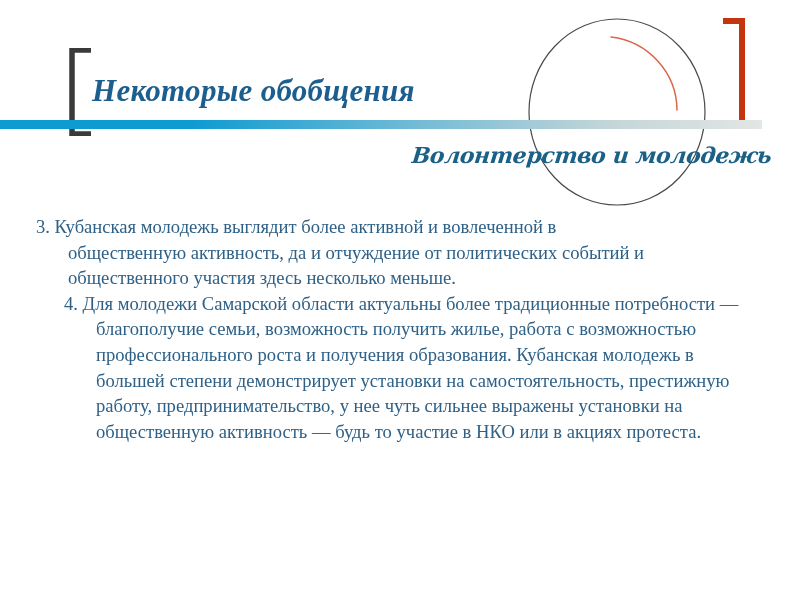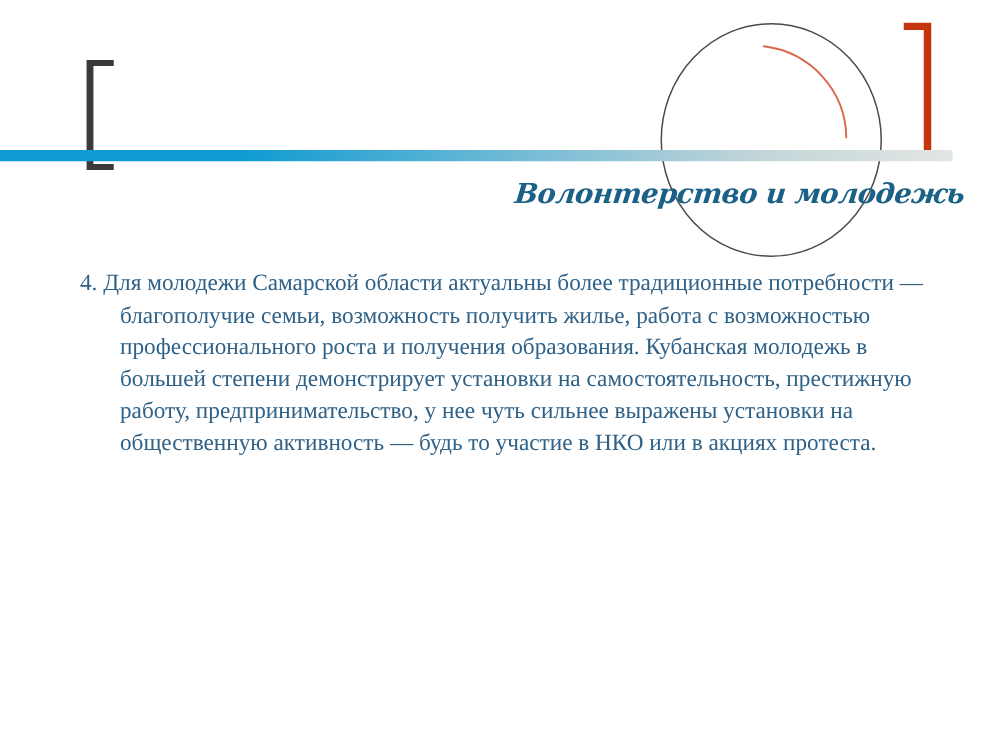--- a/index.html
+++ b/index.html
@@ -127,20 +127,22 @@
 
     <svg class="bracket" style="left:718px; top:18px;" width="30" height="110" viewBox="0 0 30 110">
       <path d="M 5 3 L 24 3 L 24 107 L 5 107" fill="none" stroke="#c3340f" stroke-width="6" stroke-linejoin="miter"></path>
     </svg>
 
     <div class="rule-solid"></div>
     <div class="rule-fade"></div>
 
   </div>
 
+  <div id="title">Некоторые обобщения</div>
 
   <div id="subtitle">Волонтерство и молодежь</div>
 
   <div id="body-text">
+    <p class="para p-narrow">3. Кубанская молодежь выглядит более активной и вовлеченной в общественную активность, да и отчуждение от политических событий и общественного участия здесь несколько меньше.</p>
     <p class="para p-wide">4. Для молодежи Самарской области актуальны более традиционные потребности — благополучие семьи, возможность получить жилье, работа с возможностью профессионального роста и получения образования. Кубанская молодежь в большей степени демонстрирует установки на самостоятельность, престижную работу, предпринимательство, у нее чуть сильнее выражены установки на общественную активность — будь то участие в НКО или в акциях протеста.</p>
   </div>
 
 </div>
 
 </body></html>

